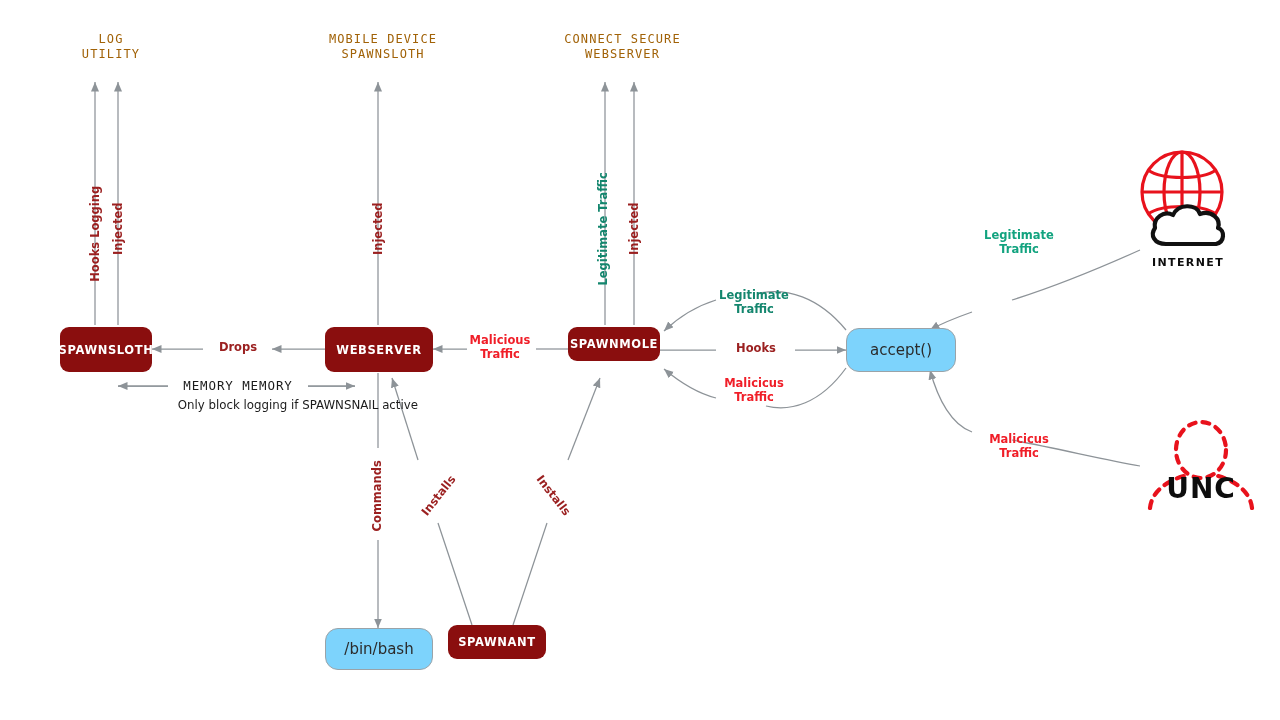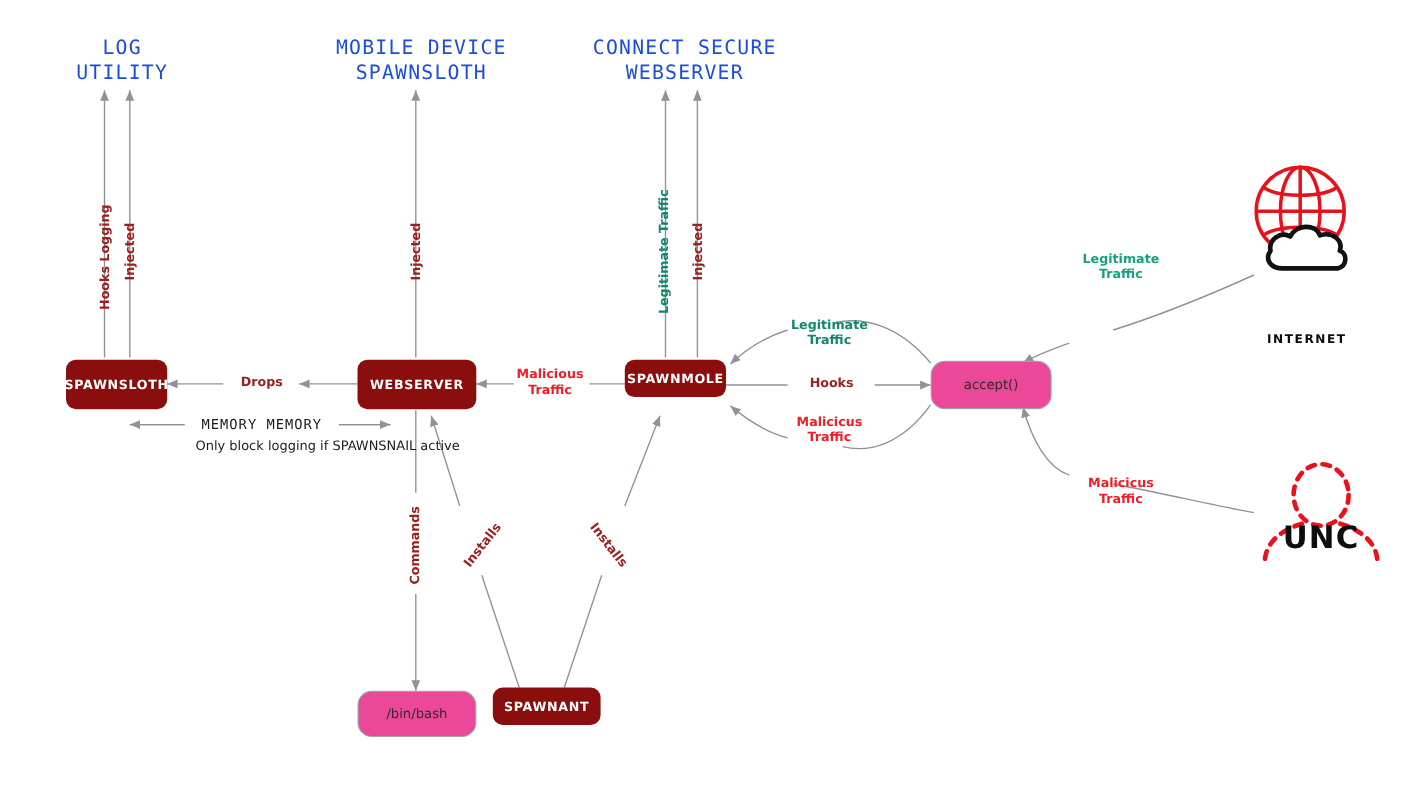--- a/index.html
+++ b/index.html
@@ -8,27 +8,27 @@
   svg#wires{position:absolute;left:0;top:0;width:1280px;height:720px;}
 
   .node{position:absolute;box-sizing:border-box;display:flex;align-items:center;justify-content:center;}
 
   .mal-box{
     background:#8A0E0E;color:#ffffff;border-radius:9px;
     font-weight:bold;font-size:11.5px;letter-spacing:0.6px;
     font-family:"DejaVu Sans","Liberation Sans",sans-serif;
   }
   .plain-box{
-    background:#ec4899;color:#2b2b2b;border:1.6px solid #9aa3a8;border-radius:13px;
-    font-size:12px;font-family:"DejaVu Sans","Liberation Sans",sans-serif;
+    background:#7dd3fc;color:#2b2b2b;border:1.6px solid #9aa3a8;border-radius:13px;
+    font-size:15px;font-family:"DejaVu Sans","Liberation Sans",sans-serif;
   }
 
   .heading{
-    position:absolute;text-align:center;color:#1d4ed8;
-    font-size:18px;letter-spacing:1.1px;line-height:1.28;
+    position:absolute;text-align:center;color:#a16207;
+    font-size:12px;letter-spacing:1.1px;line-height:1.28;
     font-family:"DejaVu Sans Mono","Liberation Mono",monospace;
     white-space:pre-line;
   }
 
   .lbl{
     position:absolute;text-align:center;line-height:1.18;
     font-size:11.5px;font-weight:bold;white-space:pre-line;
     font-family:"DejaVu Sans","Liberation Sans",sans-serif;
   }
   .lbl.dark-red{color:#9B2020;}
@@ -183,21 +183,21 @@
         <circle cx="56" cy="46" r="40"></circle>
         <ellipse cx="56" cy="46" rx="18" ry="40"></ellipse>
         <line x1="56" y1="6" x2="56" y2="86"></line>
         <line x1="16" y1="46" x2="96" y2="46"></line>
         <path d="M22,24 C36,34 76,34 90,24"></path>
         <path d="M22,68 C36,58 76,58 90,68"></path>
       </g>
       <path d="M40,98 C28,98 24,89 29,82 C27,72 38,64 47,69 C52,58 70,57 74,68
                C86,64 95,73 92,82 C99,84 99,96 90,98 Z" fill="#ffffff" stroke="#111111" stroke-width="4.2" stroke-linejoin="round"></path>
     </svg>
-    <div class="actor-cap internet-cap" style="top:110px;margin-top:46px;">INTERNET</div>
+    <div class="actor-cap internet-cap" style="top:110px;">INTERNET</div>
   </div>
 
   <div class="actor" style="left:1136px;top:418px;width:130px;height:125px;">
     <svg width="130" height="92" viewBox="0 0 130 92">
       <g stroke="#E8121C" stroke-width="4.2" fill="none" stroke-linecap="round" stroke-dasharray="7 7">
         <ellipse cx="65" cy="32" rx="25" ry="28"></ellipse>
         <path d="M14,90 C16,70 38,60 52,57"></path>
         <path d="M116,90 C114,70 92,60 78,57"></path>
       </g>
     </svg>

